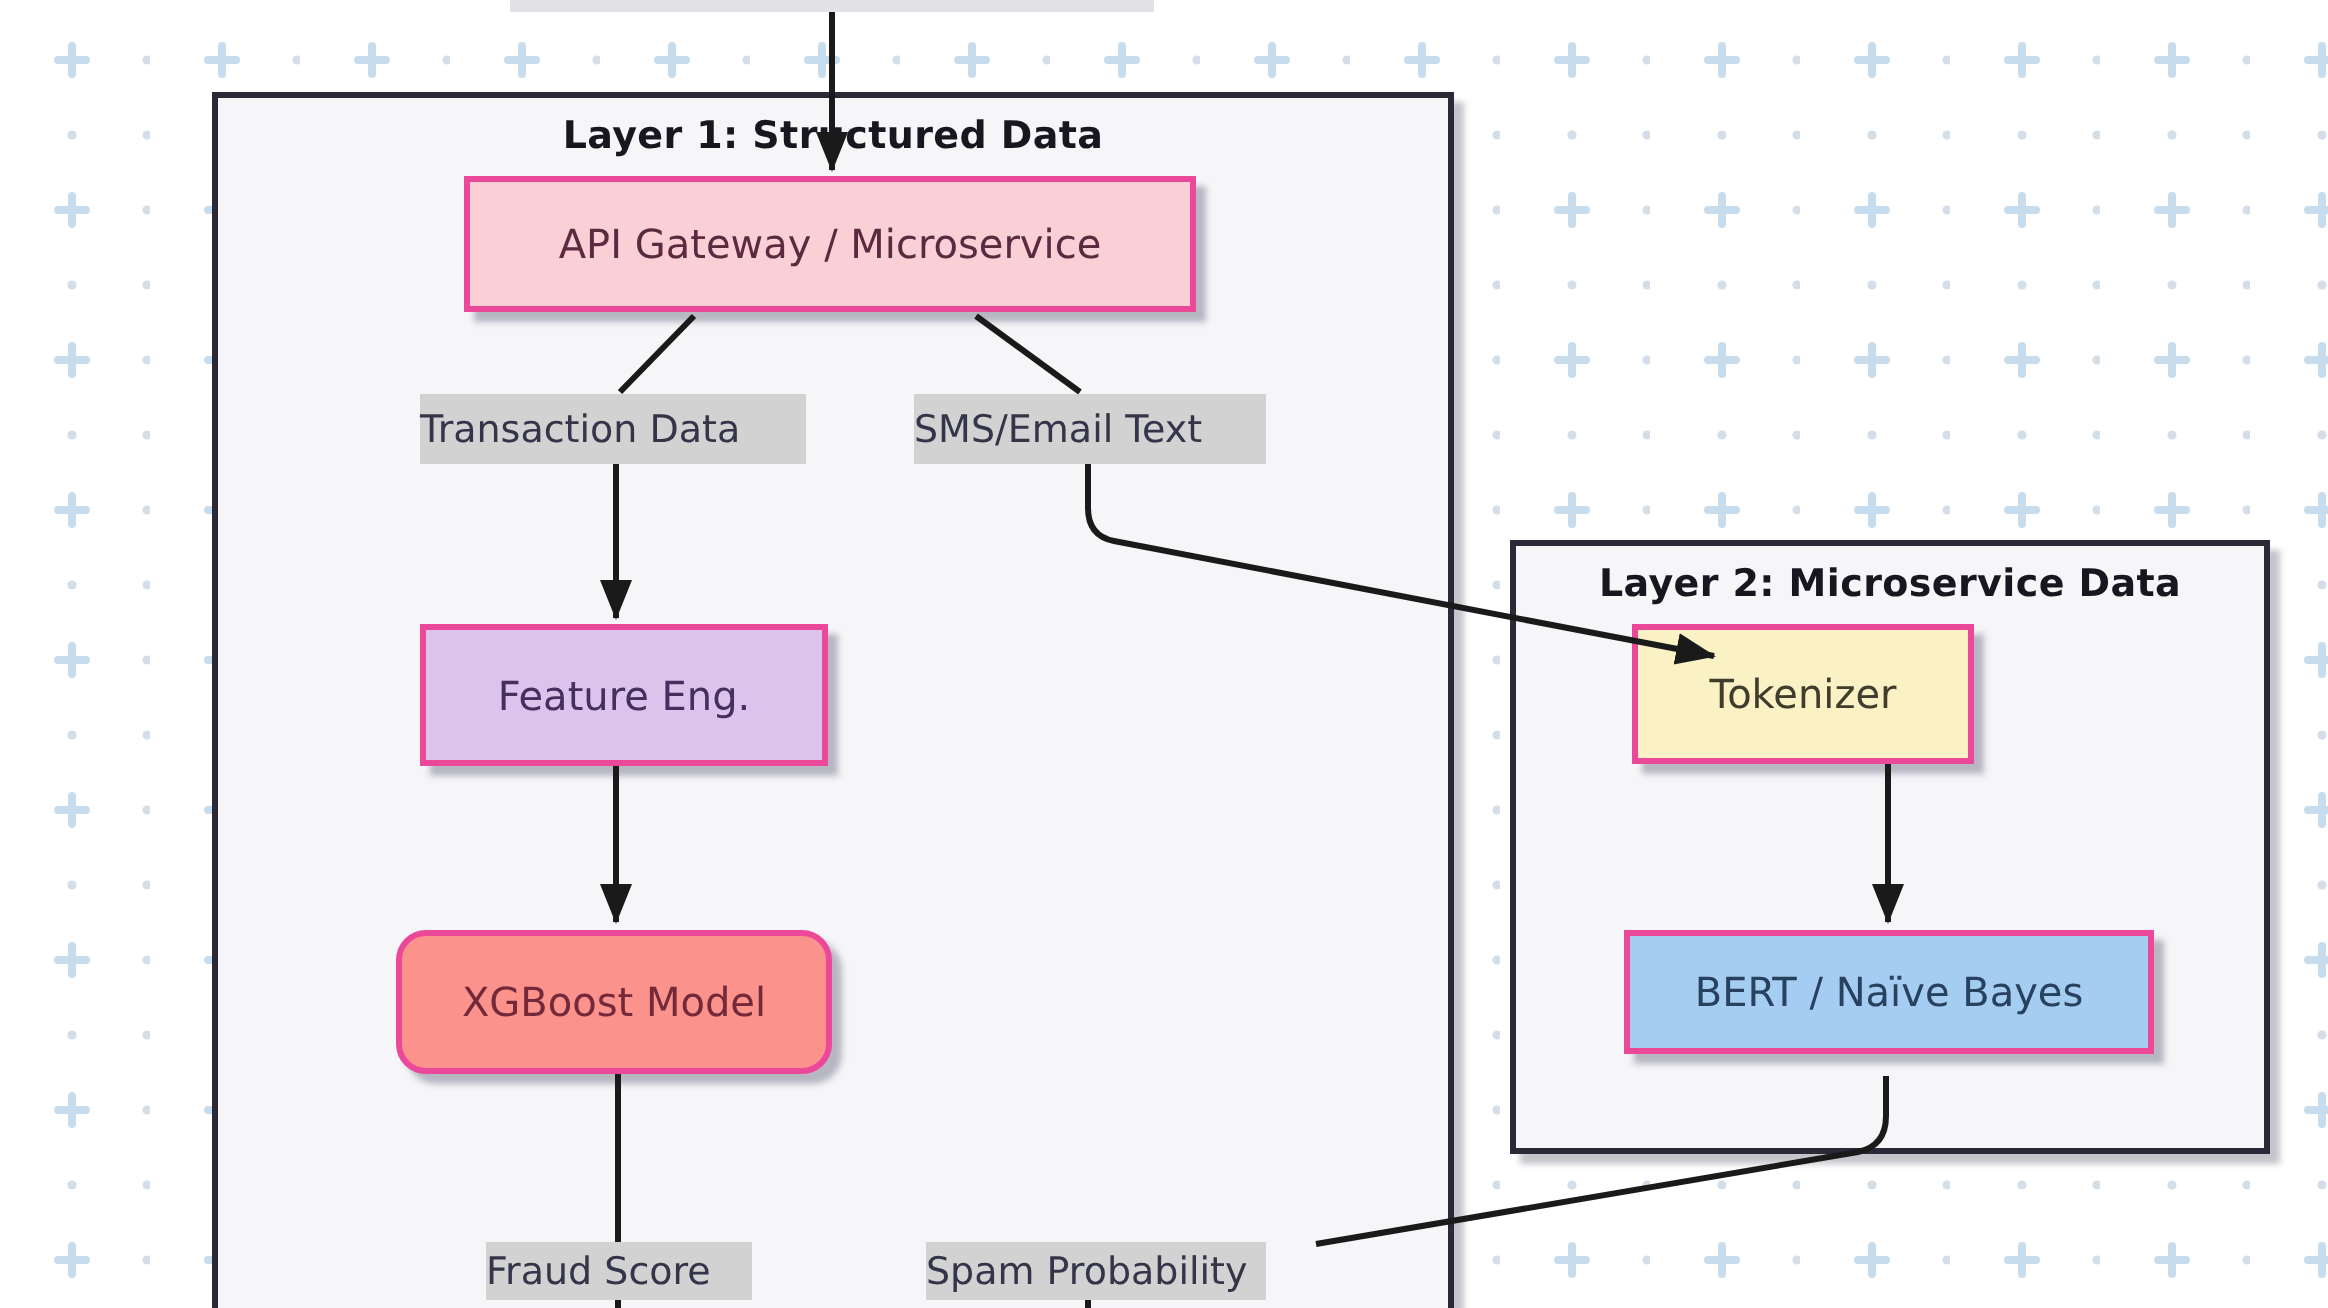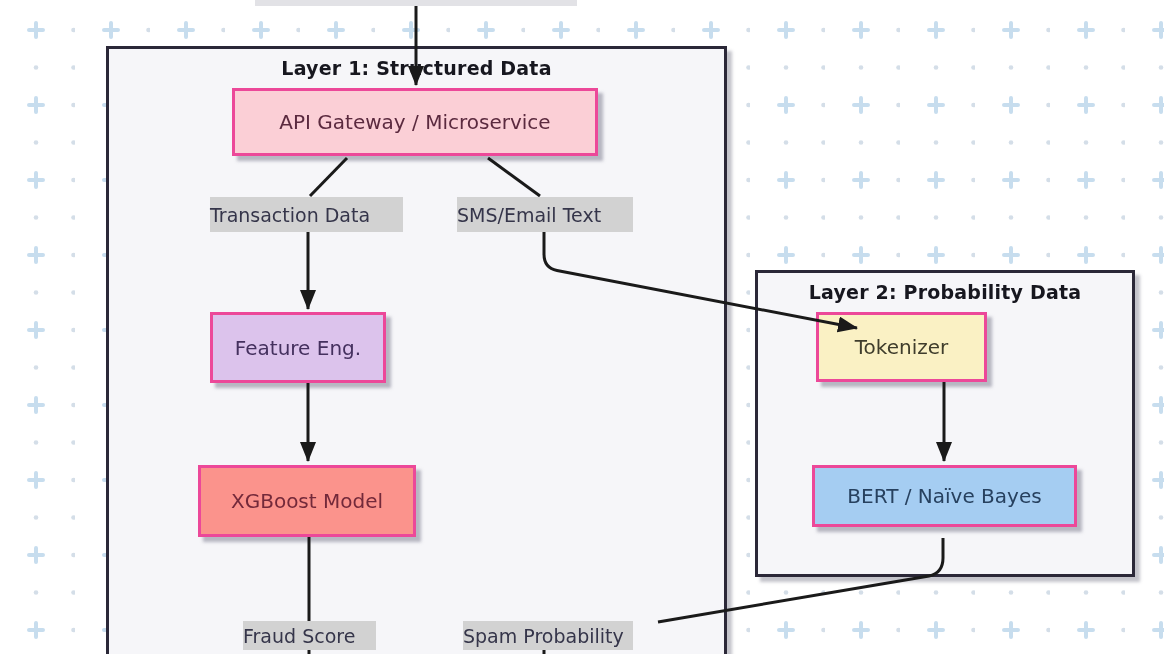--- a/index.html
+++ b/index.html
@@ -20,22 +20,22 @@
     position:absolute;left:0;top:8px;width:100%;text-align:center;
     font-size:19px;font-weight:bold;color:#17171f;letter-spacing:.2px;
   }
   
   .node{
     position:absolute;z-index:20;border:3px solid #ec4899;box-sizing:border-box;
     display:flex;align-items:center;justify-content:center;
     font-size:20px;box-shadow:5px 5px 3px rgba(120,120,140,.5);
   }
   #n-api{left:232px;top:88px;width:366px;height:68px;}
-  #n-feature{left:210px;top:312px;width:176px;height:71px;}
-  #n-xgboost{left:198px;top:465px;width:218px;height:72px;}
+  #n-feature{left:210px;top:312px;width:204px;height:71px;}
+  #n-xgboost{left:198px;top:465px;width:218px;height:72px;border-radius:15px;}
   #n-tokenizer{left:816px;top:312px;width:171px;height:70px;}
   #n-bert{left:812px;top:465px;width:265px;height:62px;}
   
   .edges-svg{position:absolute;left:0;top:0;z-index:30;pointer-events:none;}
   
   .edge-label{
     position:absolute;z-index:40;background:#d2d2d2;color:#35354a;
     display:flex;align-items:center;justify-content:flex-start;
     font-size:19px;box-sizing:border-box;
   }
@@ -67,21 +67,21 @@
     <rect width="1164" height="654" fill="url(#gridpat)"></rect>
   </svg>
 
   <div id="top-node-sliver"></div>
 
   <div class="container-box" id="layer1">
     <div class="container-title">Layer 1: Structured Data</div>
   </div>
 
   <div class="container-box" id="layer2">
-    <div class="container-title">Layer 2: Probability Data</div>
+    <div class="container-title">Layer 2: Microservice Data</div>
   </div>
 
   <div class="node" id="n-api" style="background: rgb(251, 207, 214); color: rgb(91, 42, 63);">
     <span>API Gateway / Microservice</span>
   </div>
 
   <div class="node" id="n-feature" style="background: rgb(220, 195, 236); color: rgb(68, 48, 94);">
     <span>Feature Eng.</span>
   </div>
 

